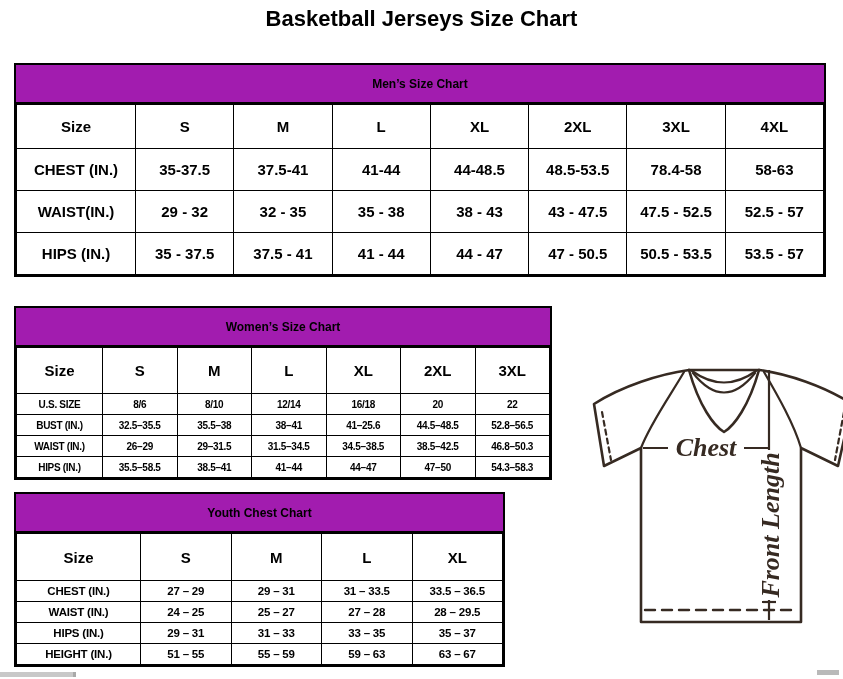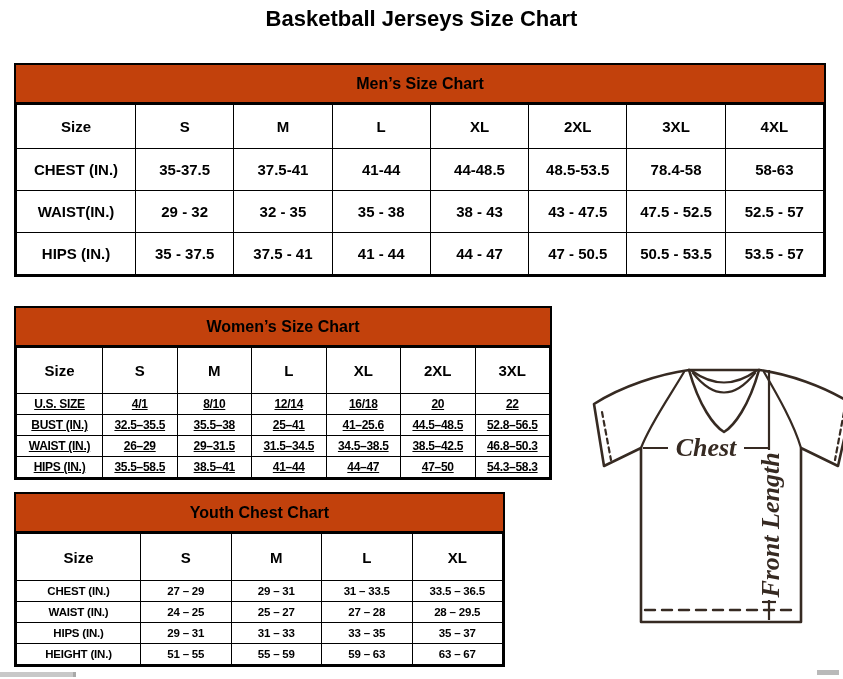--- a/index.html
+++ b/index.html
@@ -6,38 +6,38 @@
   body{
     width:843px;height:679px;position:relative;overflow:hidden;
     background:#ffffff;font-family:"Liberation Sans",sans-serif;color:#000;
   }
   .page-title{
     position:absolute;top:6px;left:0;width:843px;text-align:center;
     font-size:22px;font-weight:bold;letter-spacing:0px;
   }
   .tbl{position:absolute;border:2px solid #000;background:#fff;box-sizing:border-box;}
   .tbl-title{
-    background:#c2410c;border-bottom:2px solid #000;
+    background:#a21caf;border-bottom:2px solid #000;
     display:flex;align-items:center;justify-content:center;
-    font-weight:bold;font-size:16px;height:37px;
+    font-weight:bold;font-size:12px;height:37px;
   }
   .tbl table{border-collapse:collapse;width:100%;table-layout:fixed;}
   .tbl th,.tbl td{
     border:1px solid #000;text-align:center;vertical-align:middle;
     font-weight:bold;padding:0;overflow:hidden;white-space:nowrap;
   }
   
   .mens{left:14px;top:63px;width:812px;}
   .mens th{height:43px;font-size:15px;}
   .mens td{height:41px;font-size:15px;}
   .mens th:first-child,.mens td:first-child{width:118px;}
   
   .womens{left:14px;top:298px;width:538px;margin-top:8px;}
   .womens th{height:45px;font-size:15px;}
-  .womens td{height:20px;font-size:12px;letter-spacing:-0.3px;text-decoration:underline;}
+  .womens td{height:20px;font-size:10px;letter-spacing:-0.3px;}
   .womens th:first-child,.womens td:first-child{width:85px;}
   
   .youth{left:14px;top:492px;width:491px;}
   .youth th{height:46px;font-size:15px;}
   .youth td{height:20px;font-size:11.5px;letter-spacing:-0.2px;}
   .youth th:first-child,.youth td:first-child{width:123px;}
   
   .jersey{position:absolute;left:580px;top:356px;width:286px;height:316px;}
   .jersey svg{display:block;width:286px;height:316px;}
   .meas-label{
@@ -113,32 +113,32 @@
           <th>M</th>
           <th>L</th>
           <th>XL</th>
           <th>2XL</th>
           <th>3XL</th>
         </tr>
       </thead>
       <tbody>
         <tr>
           <td>U.S. SIZE</td>
-          <td>4/1</td>
+          <td>8/6</td>
           <td>8/10</td>
           <td>12/14</td>
           <td>16/18</td>
           <td>20</td>
           <td>22</td>
         </tr>
         <tr>
           <td>BUST (IN.)</td>
           <td>32.5–35.5</td>
           <td>35.5–38</td>
-          <td>25–41</td>
+          <td>38–41</td>
           <td>41–25.6</td>
           <td>44.5–48.5</td>
           <td>52.8–56.5</td>
         </tr>
         <tr>
           <td>WAIST (IN.)</td>
           <td>26–29</td>
           <td>29–31.5</td>
           <td>31.5–34.5</td>
           <td>34.5–38.5</td>

